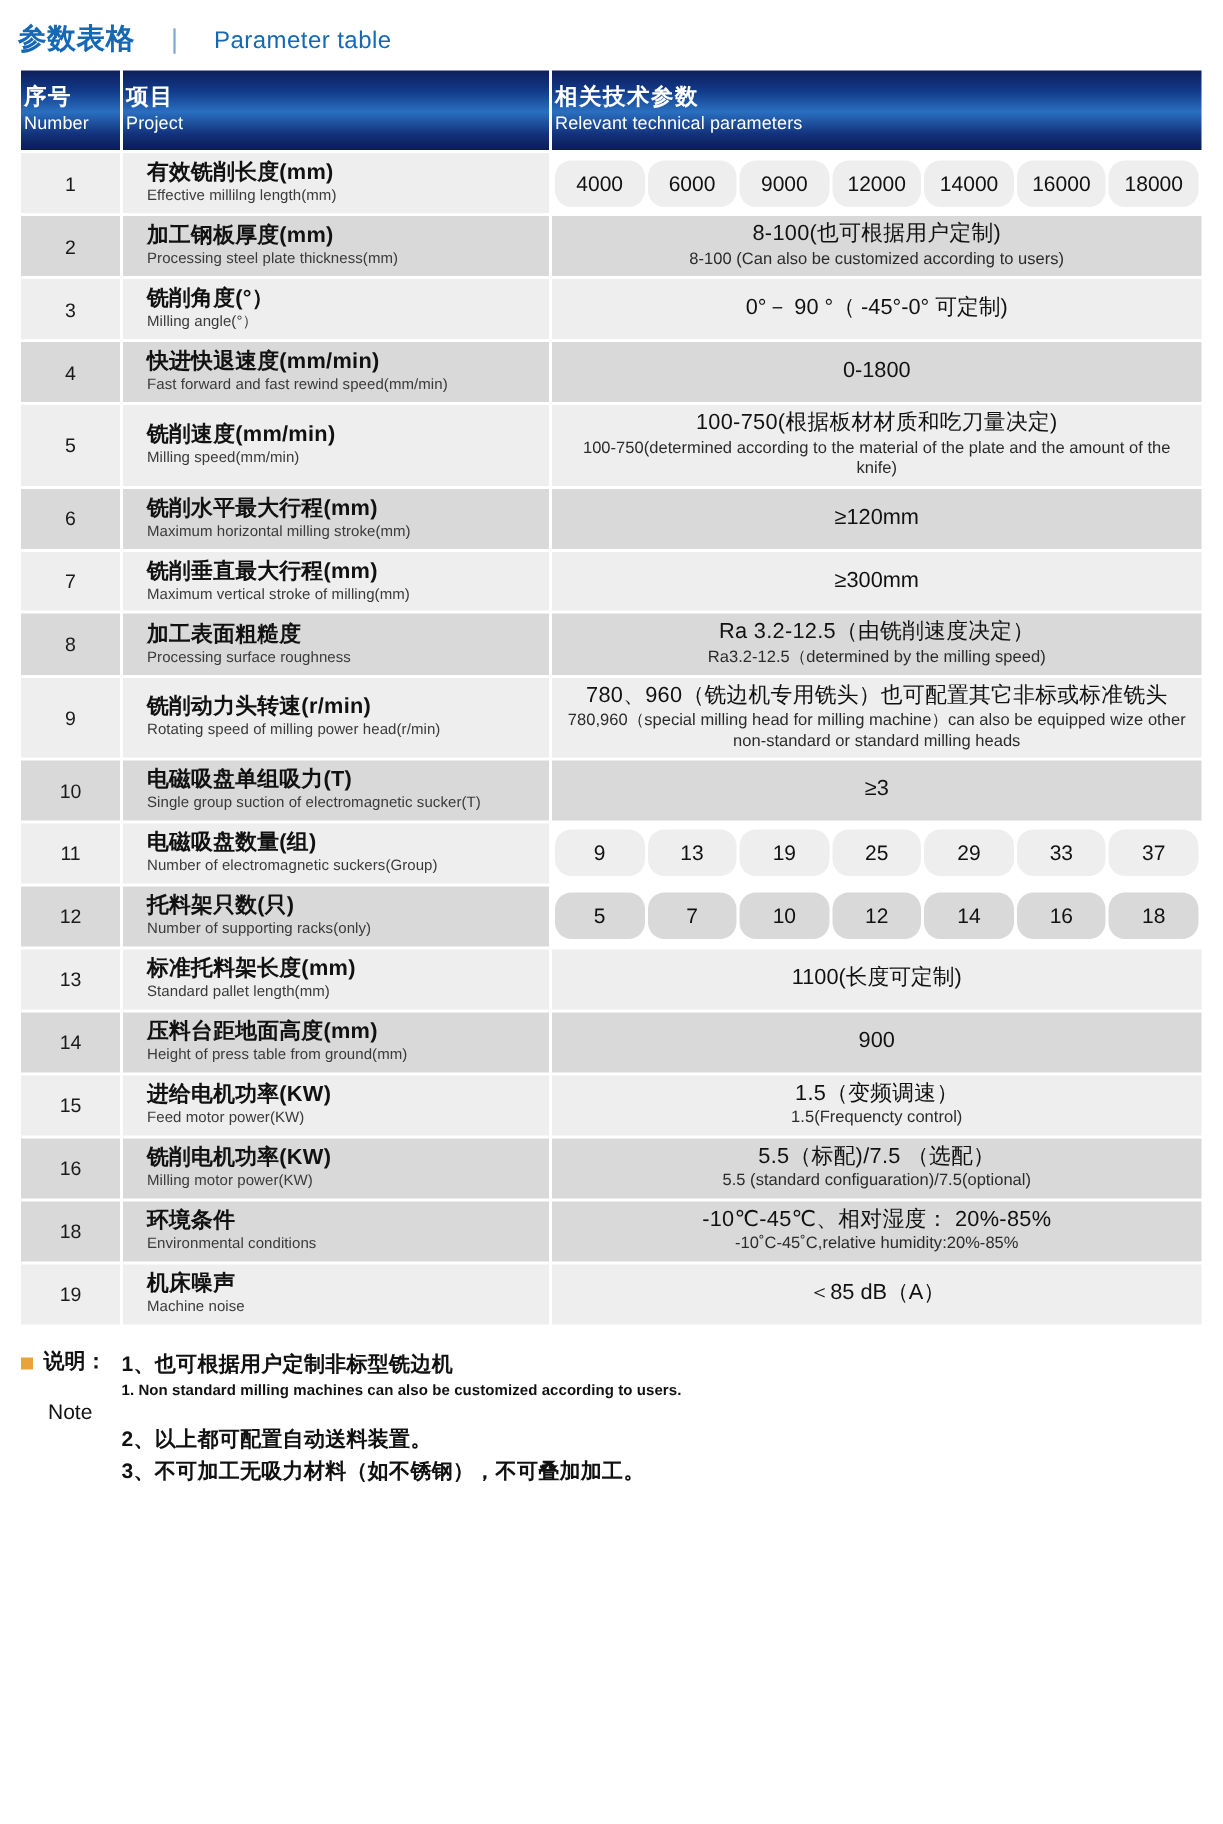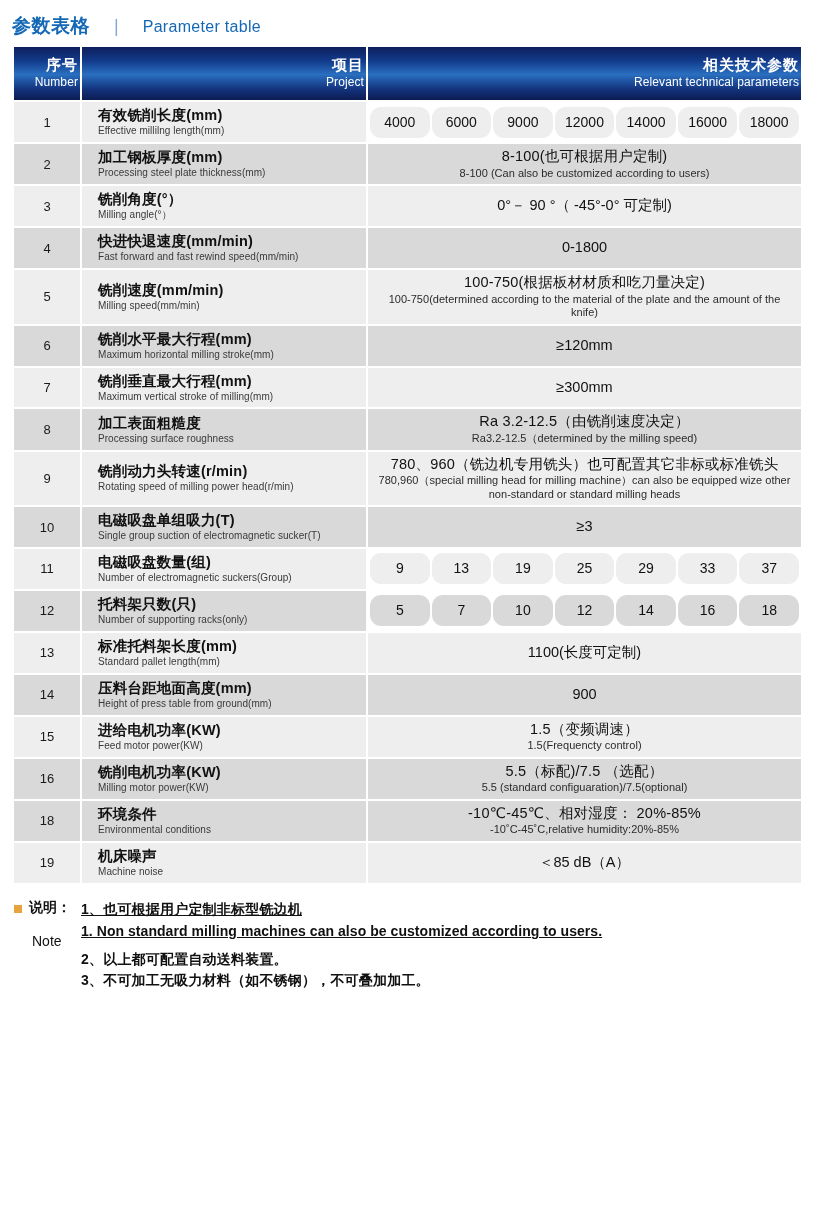--- a/index.html
+++ b/index.html
@@ -47,21 +47,21 @@
     margin: 9px auto 0 auto;
     border-collapse: separate;
     border-spacing: 2px;
     table-layout: fixed;
   }
 
   .ptable thead th {
     background: linear-gradient(to bottom,
        #0d1f5c 0%, #123a8a 26%, #2a6fc0 52%, #13327c 80%, #0c1c52 100%);
     color: #ffffff;
-    text-align: right;
+    text-align: left;
     padding: 9px 2px 10px 2px;
     font-weight: normal;
     border: 0;
   }
   .th-cn {
     font-size: 15px;
     font-weight: bold;
     line-height: 1.25;
     letter-spacing: 1px;
   }
@@ -176,30 +176,30 @@
     font-weight: bold;
     color: #111111;
     white-space: nowrap;
   }
   .note-label-en {
     font-size: 14px;
     color: #111111;
     margin-top: 16px;
     padding-left: 3px;
   }
-  .note-body { flex: 1 1 auto; text-decoration: underline; }
+  .note-body { flex: 1 1 auto; }
   .note-cn {
     font-size: 14px;
     font-weight: bold;
     color: #111111;
     line-height: 1.55;
     letter-spacing: 0.2px;
   }
   .note-en {
-    font-size: 14px;
+    font-size: 10px;
     font-weight: bold;
     color: #111111;
     line-height: 1.6;
     letter-spacing: 0.05px;
   }
   .notes-rest {
     margin-left: 67px;
   }
 </style>
 </head>

